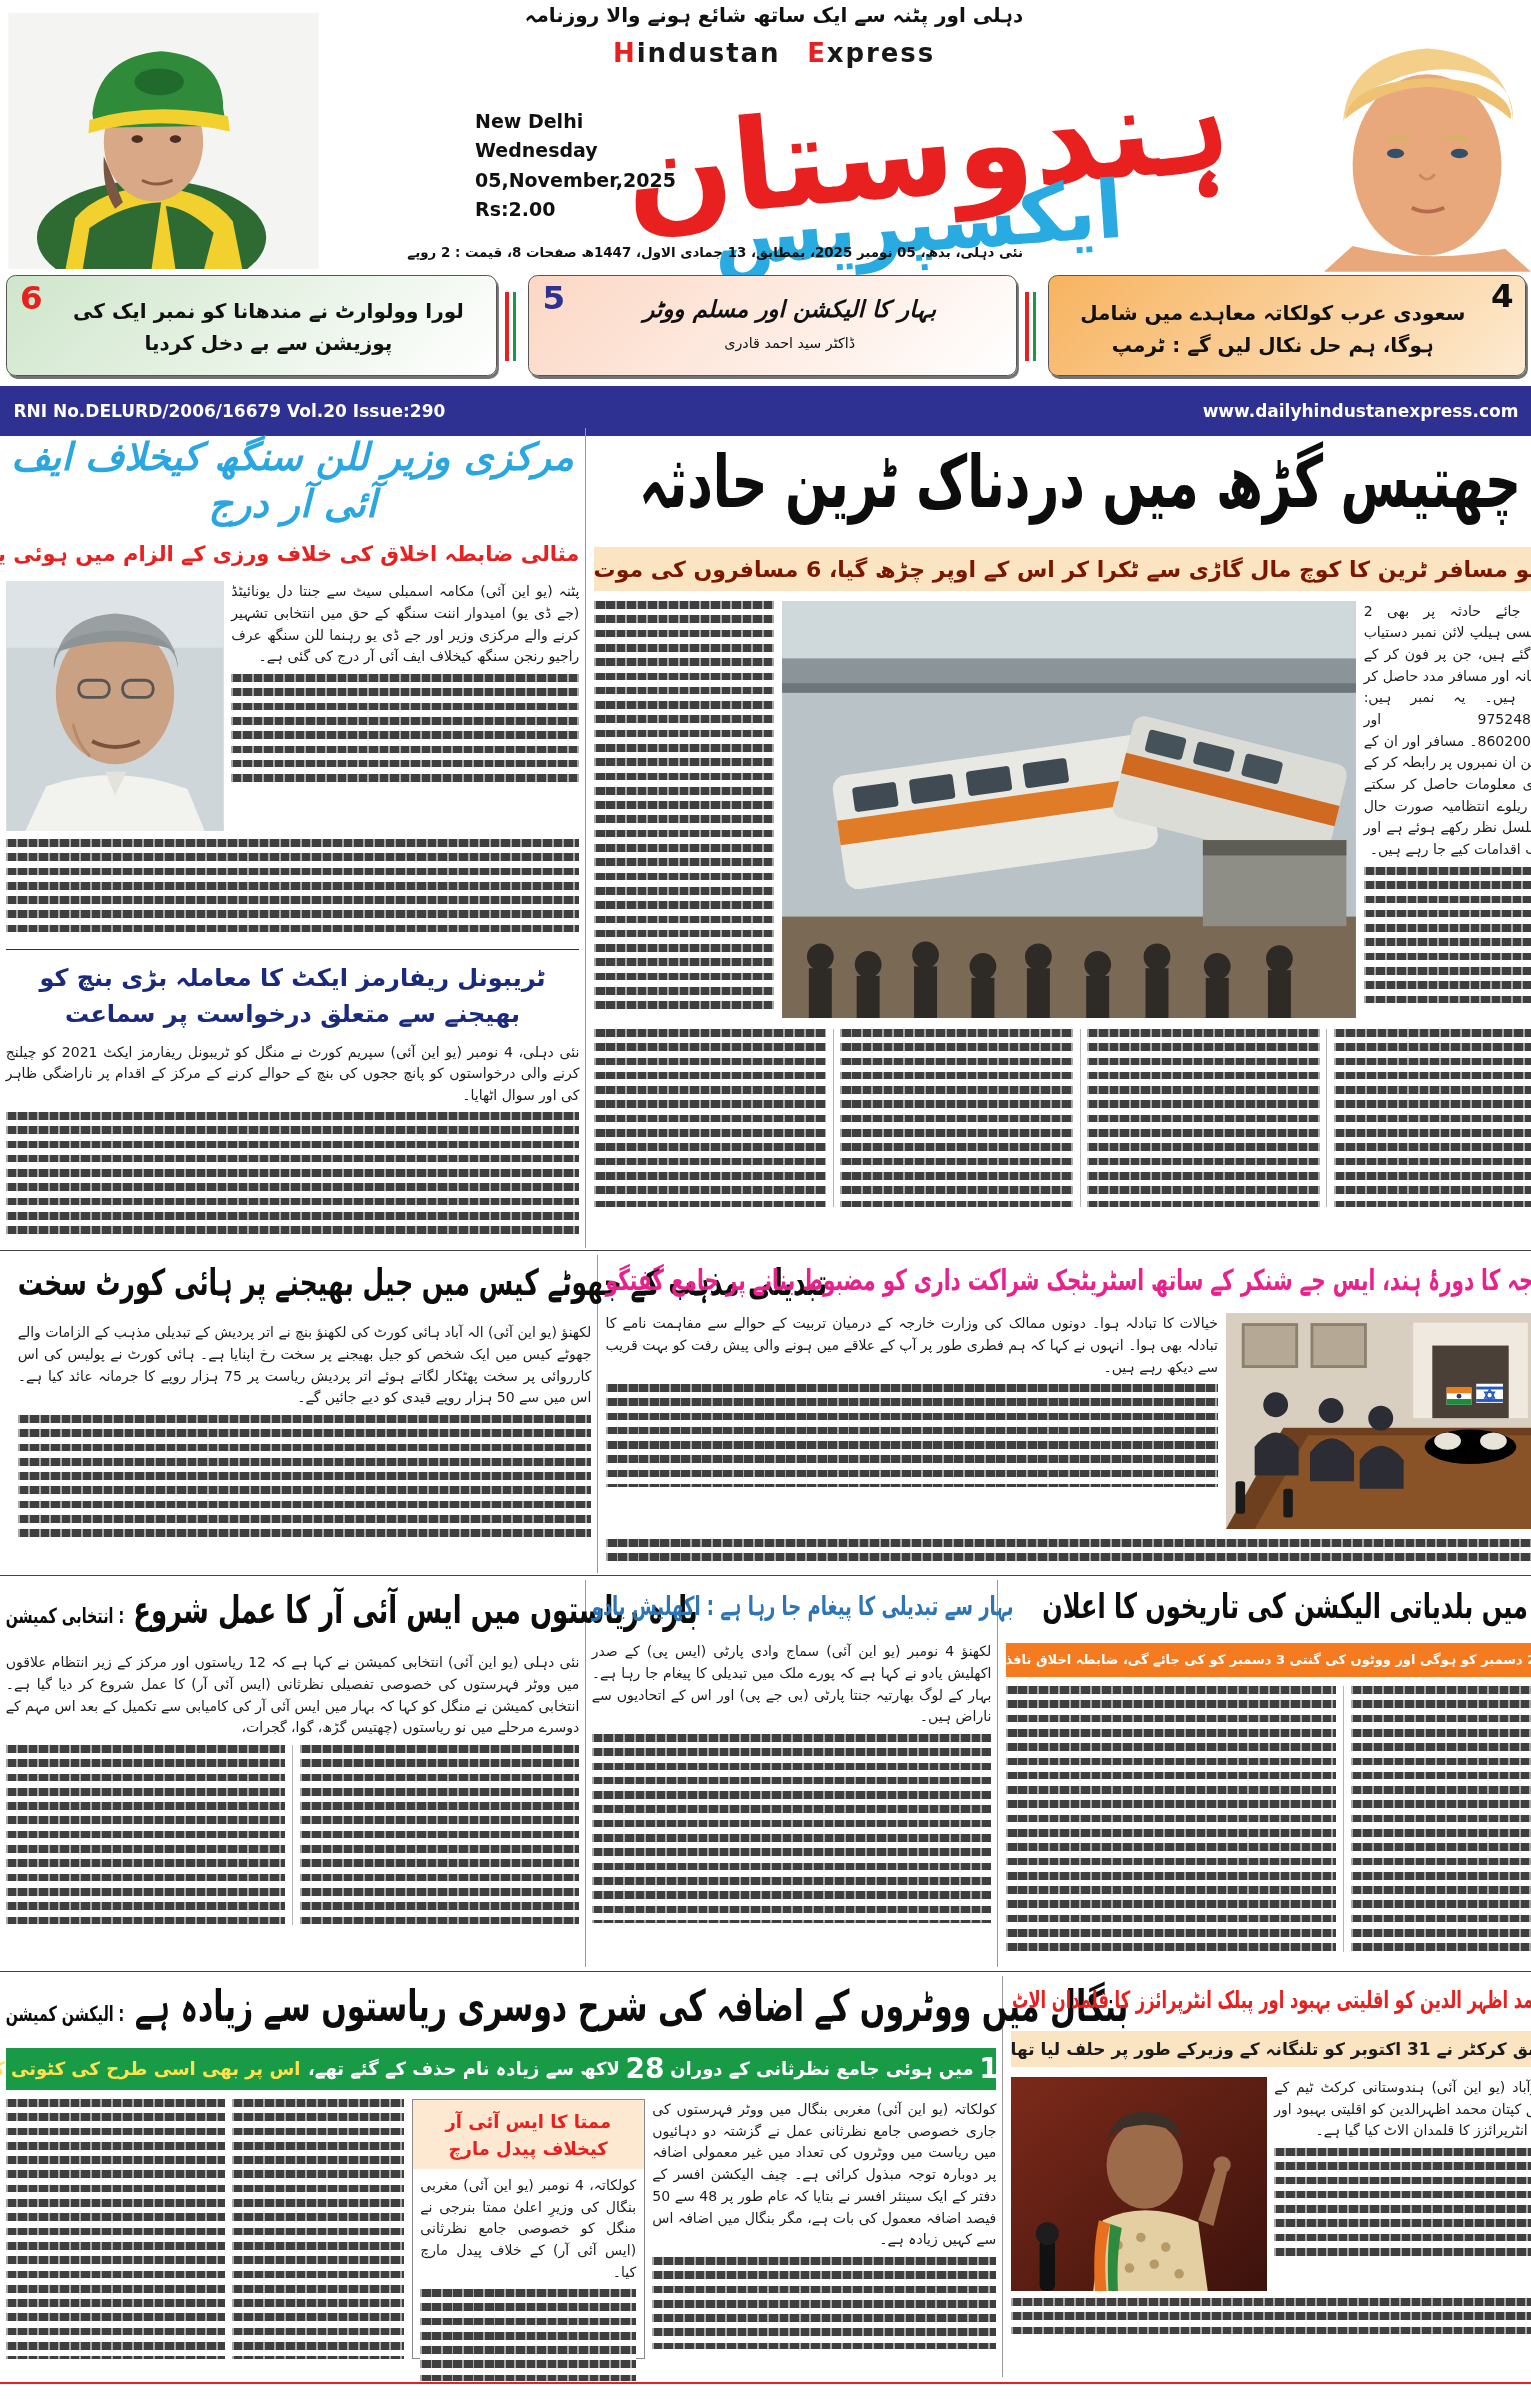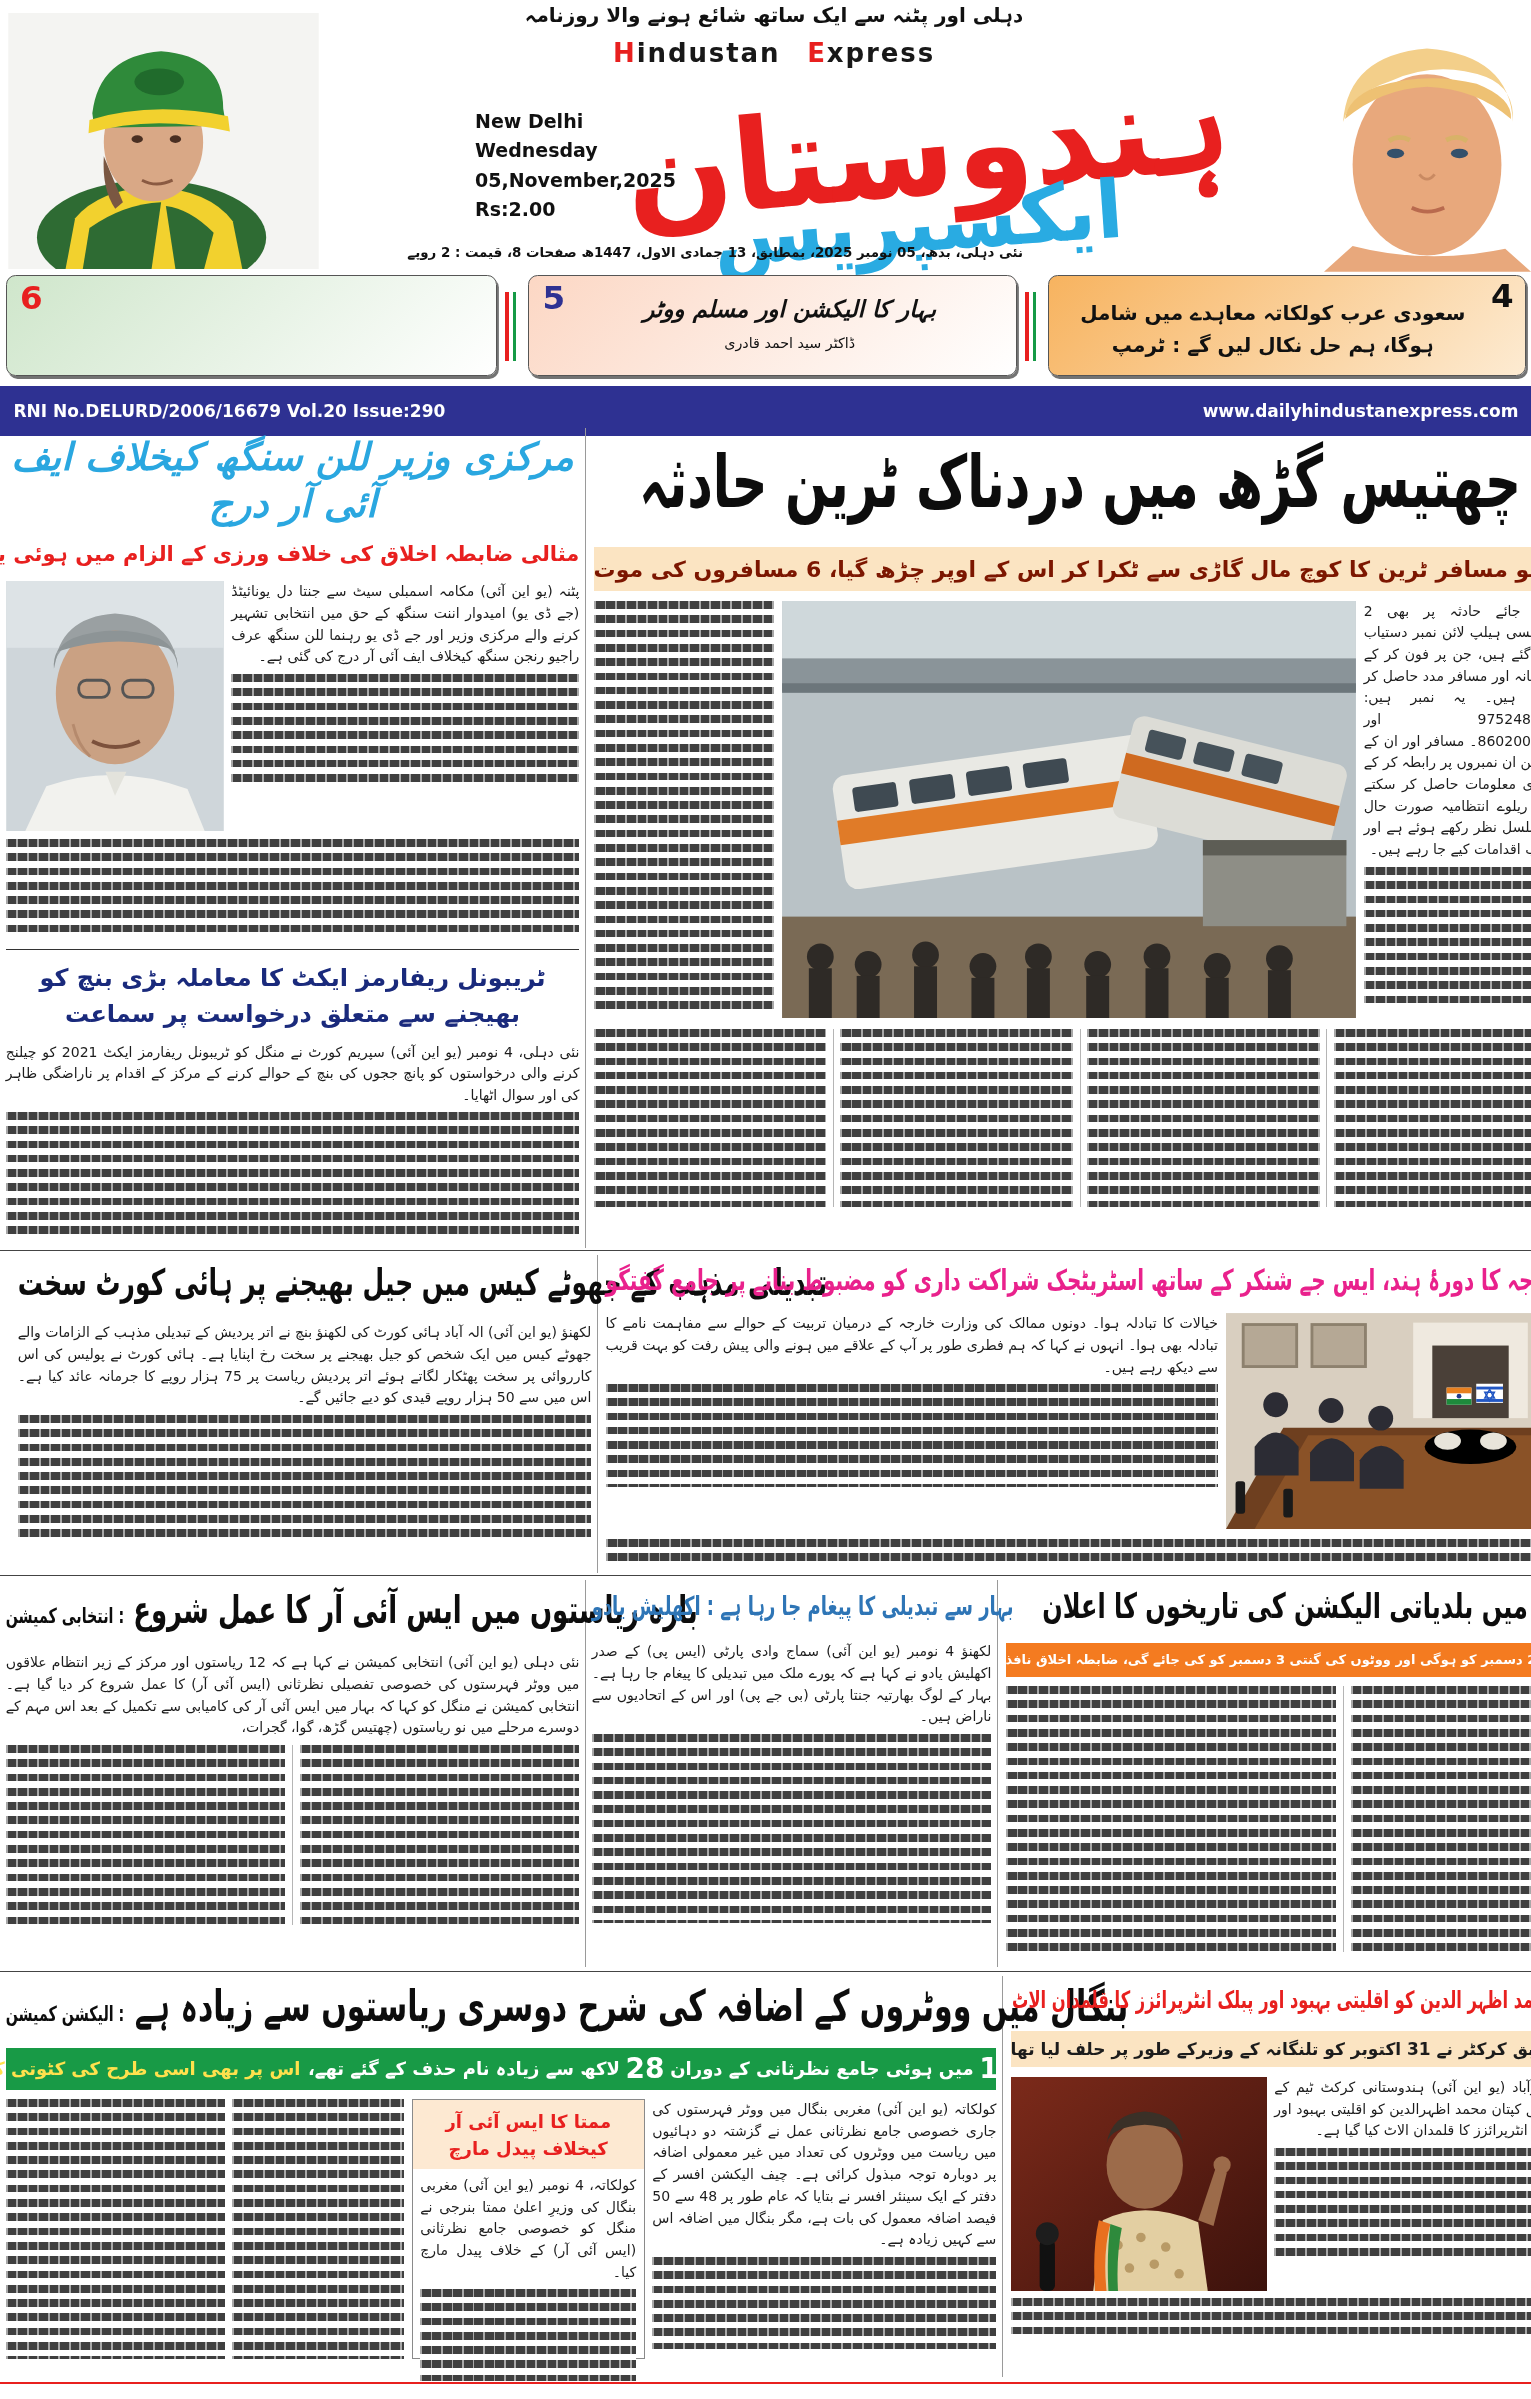--- a/index.html
+++ b/index.html
@@ -113,20 +113,21 @@
       <div>Rs:2.00</div>
     </div>
 
     <div class="abs urdu-dateline urdu" style="left:449px;top:245px;width:574px;text-align:center;">نئی دہلی، بدھ، 05 نومبر 2025، بمطابق، 13 جمادی الاول، 1447ھ صفحات 8، قیمت : 2 روپے</div>
   </div>
 
   <div class="abs" style="left:0;top:275px;width:1531px;height:105px;">
 
     <div class="teaser" style="left:5.7px;width:491px;background:linear-gradient(135deg,#cfe6cb,#ffffff);">
       <div class="num" style="color:#e8201f;position:absolute;left:13.4px;top:5.7px;">6</div>
+      <div class="t-text urdu" style="margin:13.4px 7.6px 0 42px;">لورا وولوارٹ نے مندھانا کو نمبر ایک کی پوزیشن سے بے دخل کردیا</div>
     </div>
 
     <div class="sepbars" style="left:505px;">
       <i style="left:0;background:#e8201f;"></i>
         <i style="left:7.6px;background:#169a46;"></i>
     </div>
 
     <div class="teaser" style="left:528px;width:489px;background:linear-gradient(135deg,#fcd7c4,#ffffff);">
       <div class="num" style="color:#2e3192;position:absolute;left:13.4px;top:5.7px;">5</div>
       <div class="t-text urdu" style="margin:9.6px 7.6px 0 42px;font-size:23px;font-style:italic;">بہار کا الیکشن اور مسلم ووٹر</div>

